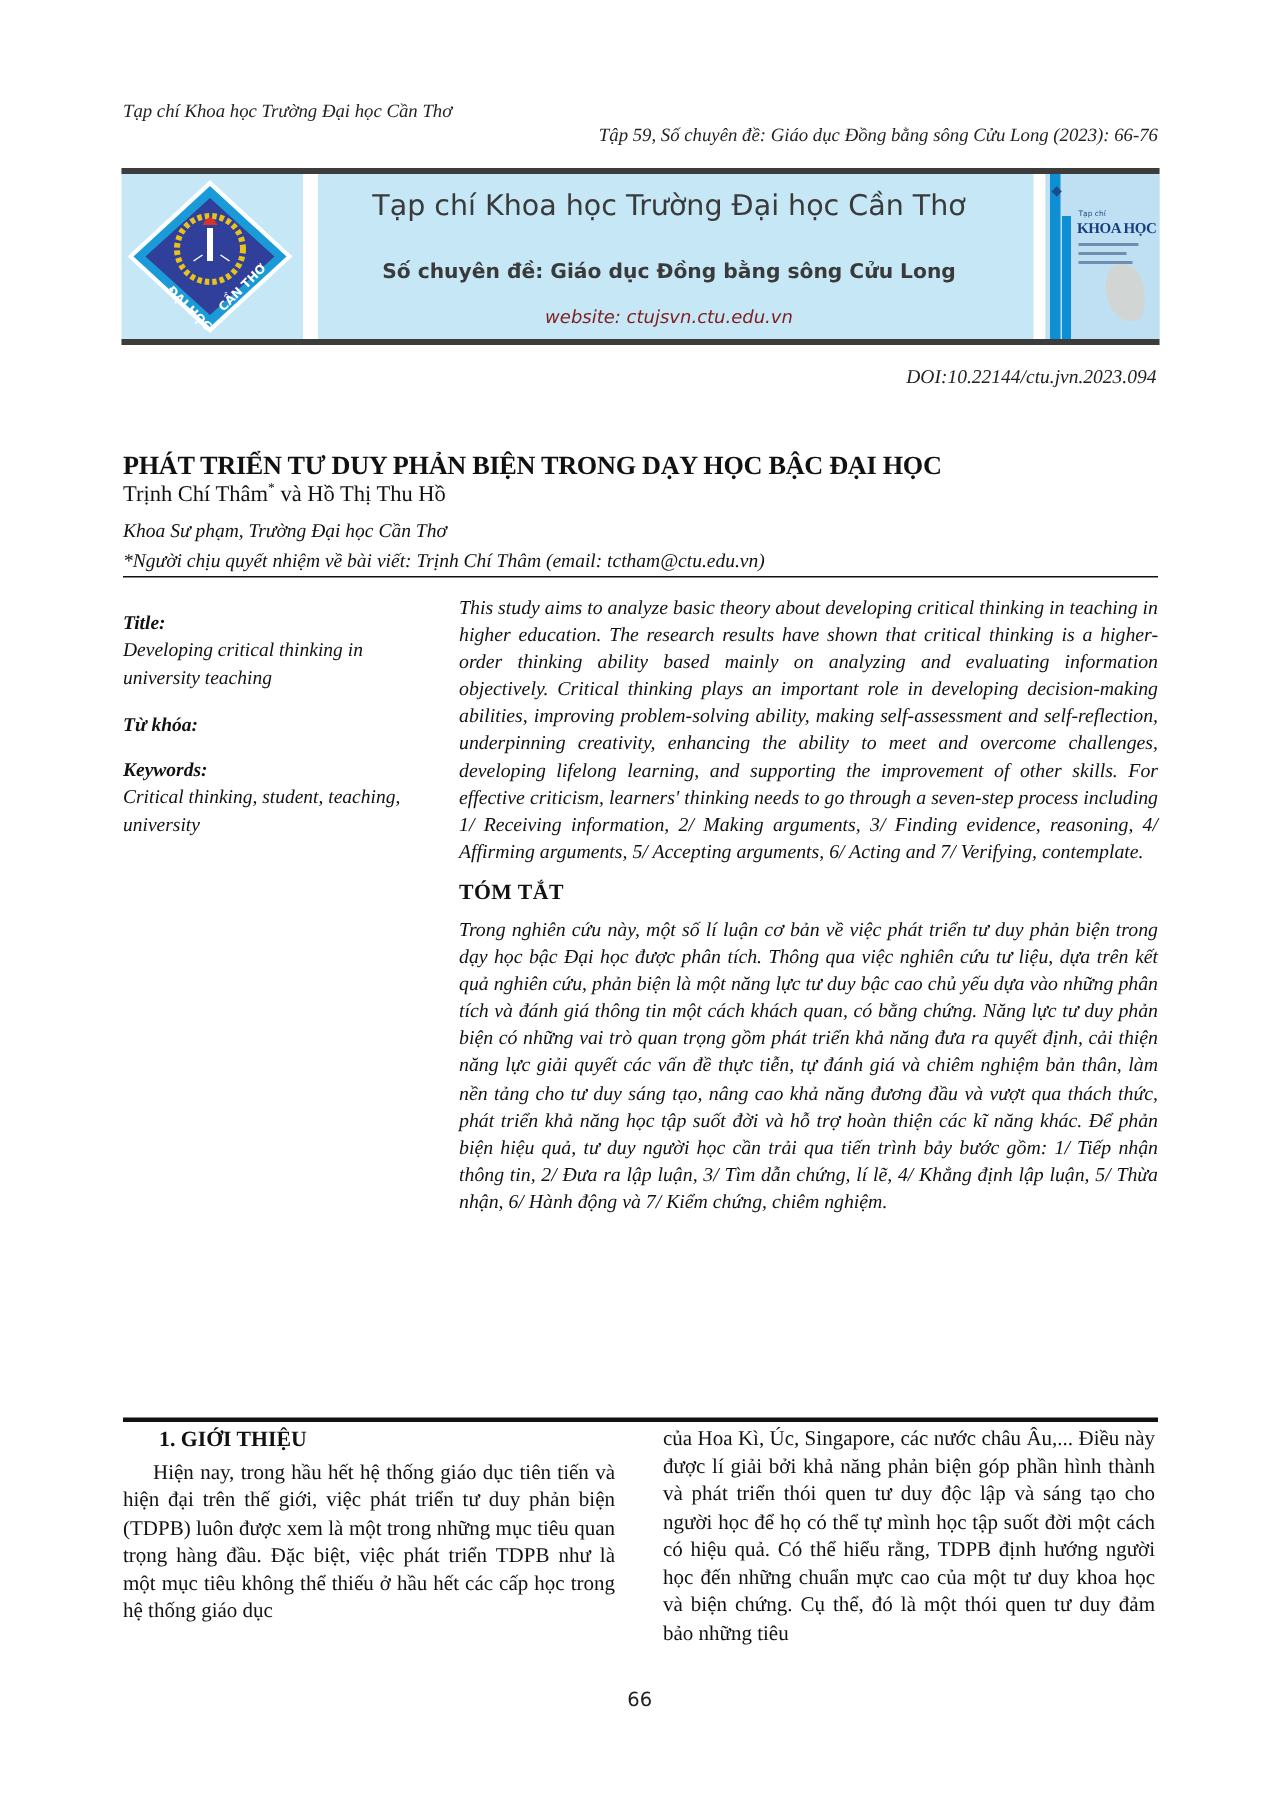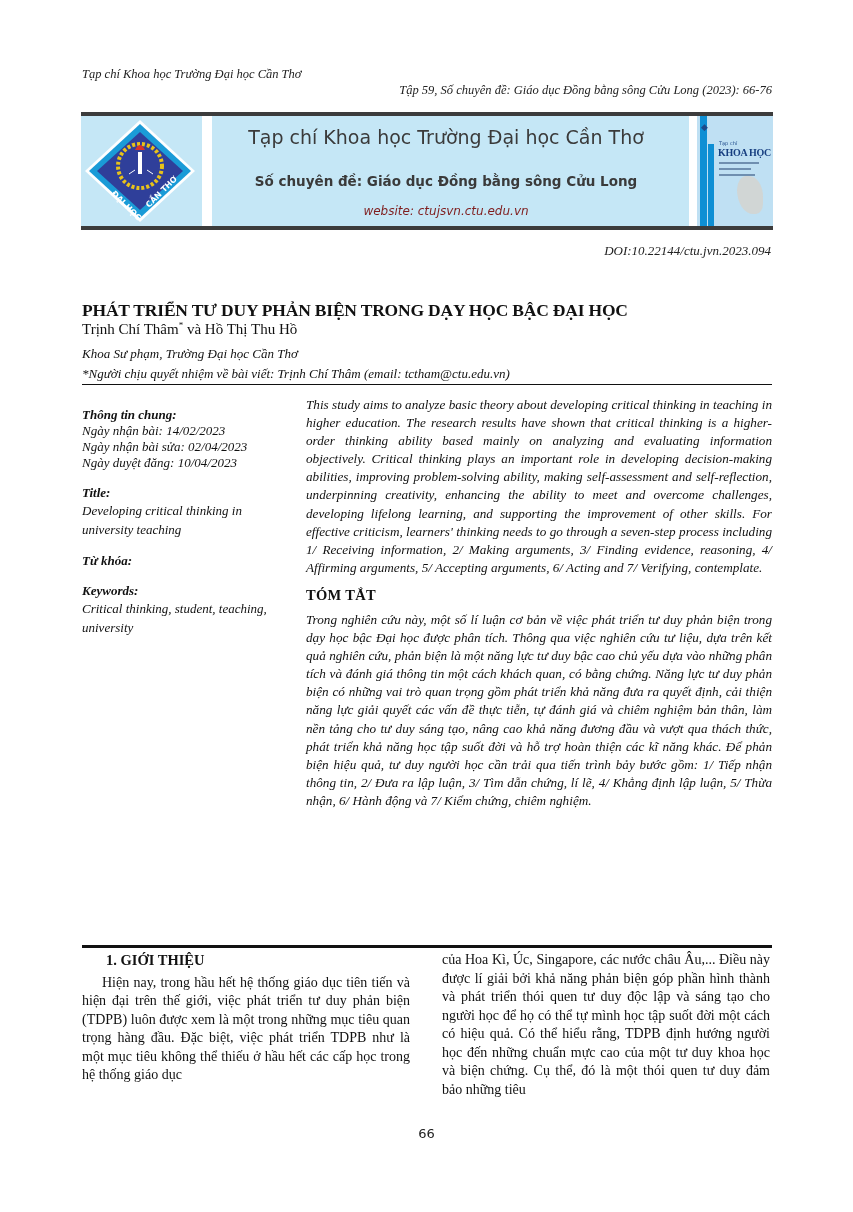--- a/index.html
+++ b/index.html
@@ -110,26 +110,20 @@
 <div class="abs title">PHÁT TRIỂN TƯ DUY PHẢN BIỆN TRONG DẠY HỌC BẬC ĐẠI HỌC</div>
 <div class="abs authors">
   <span>Trịnh Chí Thâm</span><sup>*</sup><span> và </span><span>Hồ Thị Thu Hồ</span>
 </div>
 <div class="abs affil">Khoa Sư phạm, Trường Đại học Cần Thơ</div>
 <div class="abs corr">*Người chịu quyết nhiệm về bài viết: Trịnh Chí Thâm (email: tctham@ctu.edu.vn)</div>
 <div class="abs rule-top"></div>
 
 <div class="abs sidebar">
   <div class="grp">
-    <div class="hd">Thông tin chung:</div>
-    <div>Ngày nhận bài: 14/02/2023</div>
-    <div>Ngày nhận bài sửa: 02/04/2023</div>
-    <div>Ngày duyệt đăng: 10/04/2023</div>
-  </div>
-  <div class="grp">
     <div class="hd">Title:</div>
     <div class="val">Developing critical thinking in university teaching</div>
   </div>
   <div class="grp">
     <div class="hd">Từ khóa:</div>
   </div>
   <div class="grp">
     <div class="hd">Keywords:</div>
     <div class="val">Critical thinking, student, teaching, university</div>
   </div>

